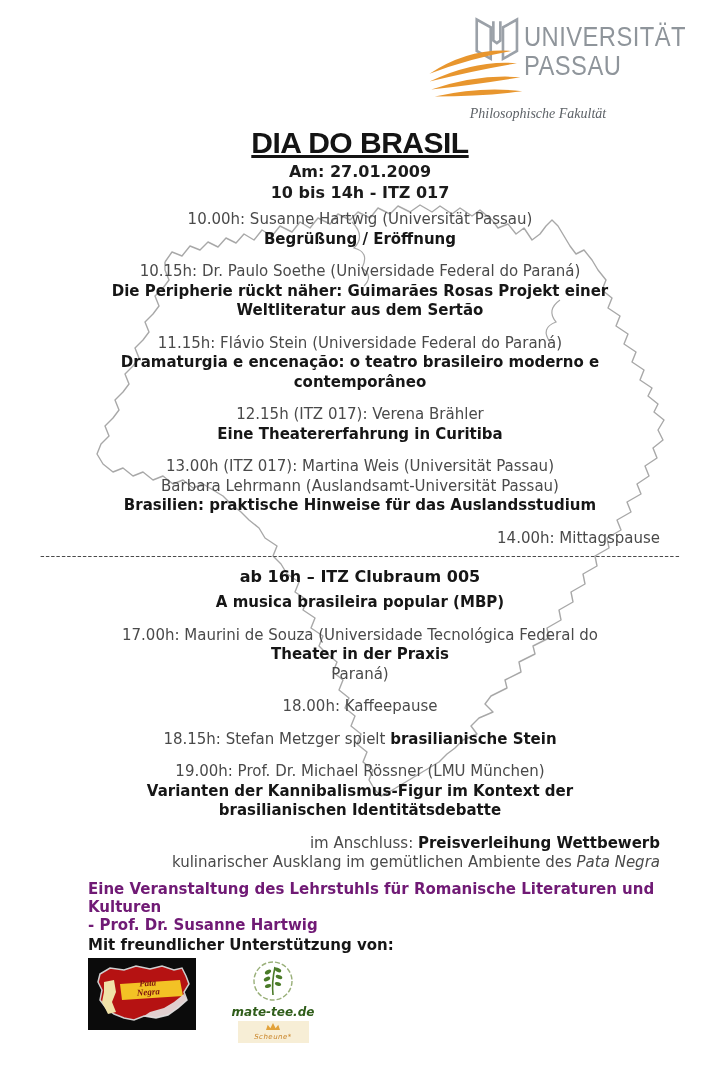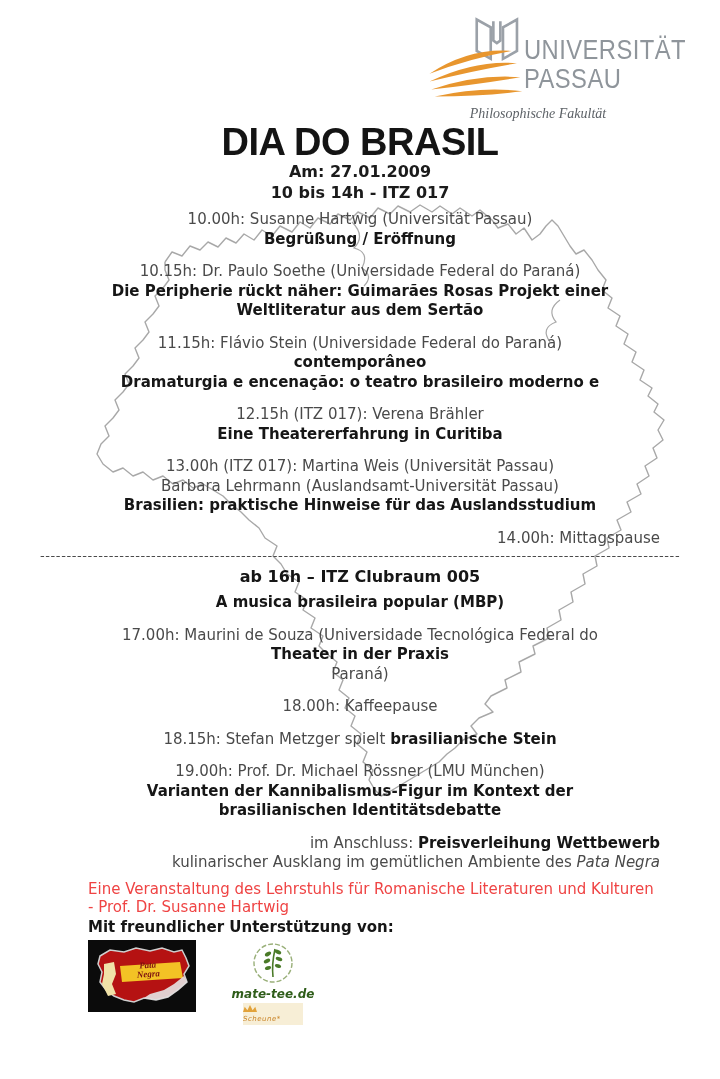--- a/index.html
+++ b/index.html
@@ -3,59 +3,59 @@
 <meta charset="utf-8">
 <style>
   html,body{margin:0;padding:0;}
   body{
     width:720px;height:1079px;background:#ffffff;position:relative;overflow:hidden;
     font-family:"DejaVu Sans",sans-serif;outline:1px solid #cfcfcf;
   }
   .map-svg{position:absolute;top:0;left:0;z-index:0;}
   
   .uni-logo{position:absolute;top:10px;right:12px;z-index:2;width:282px;}
-  .uni-row{display:flex;align-items:center;}
+  .uni-row{display:flex;align-items:flex-start;}
   .uni-text{
     color:#8f959b;font-family:"Liberation Sans",sans-serif;font-size:27px;line-height:29px;
     letter-spacing:.5px;margin-top:13px;transform:scaleX(.88);transform-origin:left top;white-space:nowrap;
   }
   .faculty{
     font-family:"Liberation Serif",serif;font-style:italic;color:#5d6267;font-size:14px;
     text-align:center;margin-top:0;padding-right:58px;
   }
   
   main{position:relative;z-index:1;padding:124px 60px 0;text-align:center;}
   h1{
-    font-family:"Liberation Sans",sans-serif;font-size:38px;line-height:37px;margin:0;
-    color:#141414;letter-spacing:-.5px;font-weight:bold;
+    font-family:"Liberation Sans",sans-serif;font-size:30px;line-height:37px;margin:0;
+    color:#141414;letter-spacing:-.5px;font-weight:bold;text-decoration:underline;
   }
   .sub{font-size:16px;font-weight:bold;line-height:21px;color:#1b1b1b;}
   .program{font-size:15px;line-height:19.5px;color:#4a4a4a;margin-top:7px;}
   .block{margin-bottom:13px;}
   .block:last-child{margin-bottom:0;text-align:right;}
   .b{font-weight:bold;color:#161616;}
   .it{font-style:italic;}
   .sep{
     font-size:13px;line-height:13px;color:#4a4a4a;white-space:nowrap;overflow:hidden;
     letter-spacing:.6px;margin:1px -20px 0;
   }
   .afternoon{font-size:16px;line-height:18px;margin-top:6px;color:#161616;}
-  .org{text-align:left;font-size:15px;line-height:18px;margin:7px 0 0 28px;font-weight:normal;color:#ef4444;}
+  .org{text-align:left;font-size:15px;line-height:18px;margin:7px 0 0 28px;font-weight:bold;color:#701a75;}
   .support{text-align:left;font-size:15px;line-height:18px;margin:2px 0 4px 28px;font-weight:bold;color:#161616;}
   
   .sponsors{display:flex;align-items:flex-start;gap:32px;margin-left:28px;text-align:left;}
   .pata{width:108px;height:72px;background:#0b0b0b;position:relative;flex:none;}
   .pata svg{position:absolute;left:0;top:0;}
   .pata-text{
     position:absolute;left:40px;top:21px;color:#7c1010;font-family:"Liberation Serif",serif;
     font-style:italic;font-weight:bold;font-size:9px;line-height:9px;transform:rotate(-4deg);width:40px;text-align:center;
   }
   .mate{width:90px;display:flex;flex-direction:column;align-items:center;flex:none;}
   .mate-name{font-size:12px;font-weight:bold;font-style:italic;color:#2f5d1a;margin-top:1px;}
-  .mate-sub{background:#f7eed6;width:60px;padding:0 0 2px;margin-top:2px;line-height:8px;}
+  .mate-sub{background:#f7eed6;width:71px;text-align:center;padding:0 0 2px;margin-top:2px;line-height:8px;}
   .mate-sub-text{font-size:7px;color:#c98427;font-style:italic;letter-spacing:.5px;}
 </style>
 </head>
 <body>
 
 <svg class="map-svg" width="720" height="1079" viewBox="0 0 720 1079">
   <polyline fill="none" stroke="#a8a8a8" stroke-width="1.4" stroke-linejoin="round" points="
     165,262 172,252 182,256 190,246 200,250 208,242 218,247 226,238 236,243 244,234 254,240 262,230
     272,236 280,226 292,232 300,222 310,228 318,218 330,224 338,214 350,220 358,212 370,218 378,208
     390,214 398,206 410,212 420,205 432,212 440,206 452,214 460,208 472,216 480,210 492,220 498,228
@@ -111,22 +111,22 @@
         <div><span>10.00h: Susanne Hartwig (Universität Passau)</span></div>
         <div><span class="b">Begrüßung / Eröffnung</span></div>
       </div>
       <div class="block">
         <div><span>10.15h: Dr. Paulo Soethe (Universidade Federal do Paraná)</span></div>
         <div><span class="b">Die Peripherie rückt näher: Guimarães Rosas Projekt einer</span></div>
         <div><span class="b">Weltliteratur aus dem Sertão</span></div>
       </div>
       <div class="block">
         <div><span>11.15h: Flávio Stein (Universidade Federal do Paraná)</span></div>
+        <div><span class="b">Dramaturgia e encenação: o teatro brasileiro moderno e</span></div>
         <div><span class="b">contemporâneo</span></div>
-        <div><span class="b">Dramaturgia e encenação: o teatro brasileiro moderno e</span></div>
       </div>
       <div class="block">
         <div><span>12.15h (ITZ 017): Verena Brähler</span></div>
         <div><span class="b">Eine Theatererfahrung in Curitiba</span></div>
       </div>
       <div class="block">
         <div><span>13.00h (ITZ 017): Martina Weis (Universität Passau)</span></div>
         <div><span>Barbara Lehrmann (Auslandsamt-Universität Passau)</span></div>
         <div><span class="b">Brasilien: praktische Hinweise für das Auslandsstudium</span></div>
       </div>

